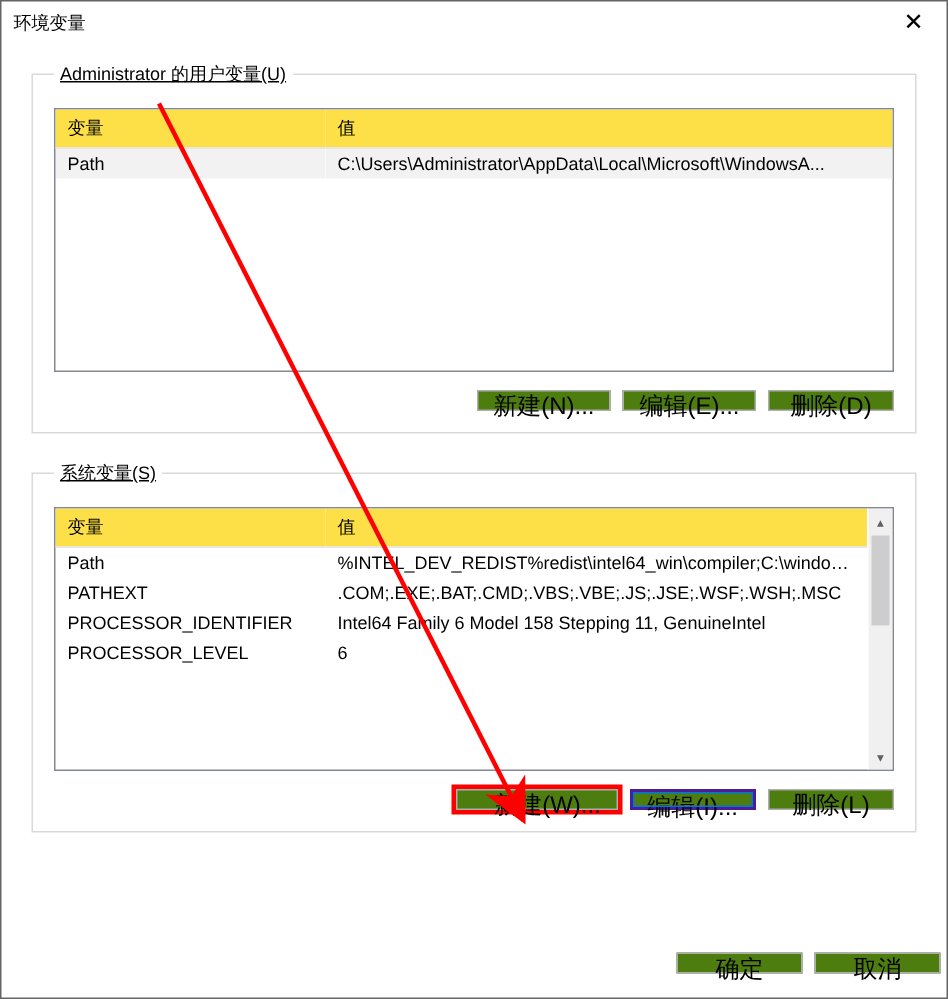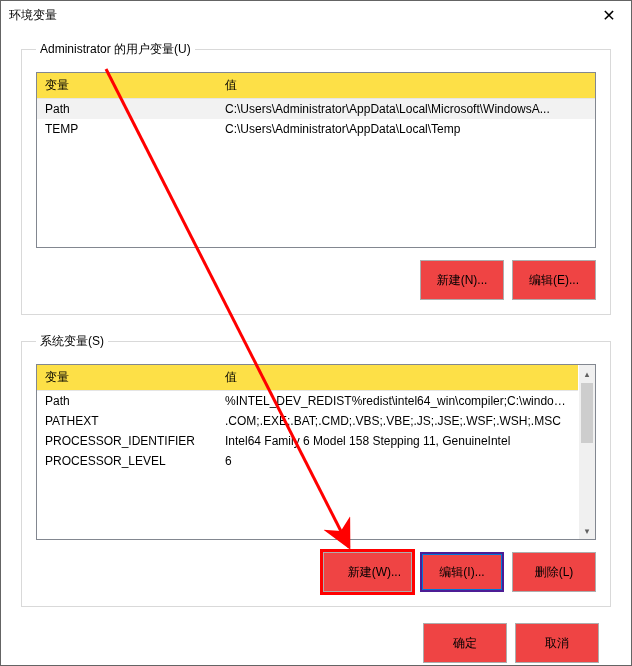--- a/index.html
+++ b/index.html
@@ -39,20 +39,21 @@
   }
   fieldset.group {
     border: 1px solid #d9d9d9;
     margin: 0 0 18px 0;
     padding: 14px 14px 14px 14px;
     position: relative;
   }
   fieldset.group legend {
     padding: 0 4px;
     font-size: 12px;
+    text-decoration: underline;
   }
   .table-wrap {
     border: 1px solid #828790;
     height: 176px;
     overflow: hidden;
     background:#fff;
     position: relative;
   }
   .table-wrap.sys {
     height: 176px;
@@ -80,43 +81,43 @@
     height: 20px;
   }
   .btn-row {
     display: flex;
     justify-content: flex-end;
     gap: 8px;
     margin-top: 12px;
   }
   .btn {
     min-width: 84px;
-    height: 40px;
+    height: 14px;
     border: 1px solid #adadad;
-    background: #ef4444;
-    font-size: 12px;
+    background: #4d7c0f;
+    font-size: 16px;
     font-family: inherit;
     padding: 0 10px;
     cursor: default;
     outline: none;
   }
   .btn.focus-ring {
     border: 2px solid #4c1d95;
     outline: 1px solid #0078d7;
     outline-offset: -3px;
   }
   .btn.highlight-red {
     box-shadow: 0 0 0 3px #ff0000;
     padding-left: 24px;
   }
   .dialog-footer {
     display:flex;
     justify-content:flex-end;
     gap:8px;
-    padding: 0 32px 16px 20px;
+    padding: 0 4px 16px 20px;
   }
   .scroll-gutter {
     position:absolute; right:0; top:0; bottom:0; width:17px;
     background:#f0f0f0;
     display:flex; flex-direction:column; justify-content:space-between;
     border-left:1px solid #fff;
   }
   .scroll-arrow {
     height:17px; display:flex; align-items:center; justify-content:center;
     font-size:9px; color:#606060;
@@ -157,31 +158,28 @@
             <tr>
               <th>变量</th>
               <th>值</th>
             </tr>
           </thead>
           <tbody>
             <tr class="row-hi">
               <td>Path</td>
               <td>C:\Users\Administrator\AppData\Local\Microsoft\WindowsA...</td>
             </tr>
-            <tr>
-              <td>TEMP</td>
-              <td>C:\Users\Administrator\AppData\Local\Temp</td>
-            </tr>
           </tbody>
         </table>
       </div>
 
       <div class="btn-row">
         <button class="btn">新建(N)...</button>
         <button class="btn">编辑(E)...</button>
+        <button class="btn">删除(D)</button>
       </div>
     </fieldset>
 
     <fieldset class="group" style="margin-bottom:0;">
       <legend>系统变量(S)</legend>
 
       <div class="table-wrap sys">
         <table class="vars" style="width:calc(100% - 17px);">
           <thead>
             <tr>

